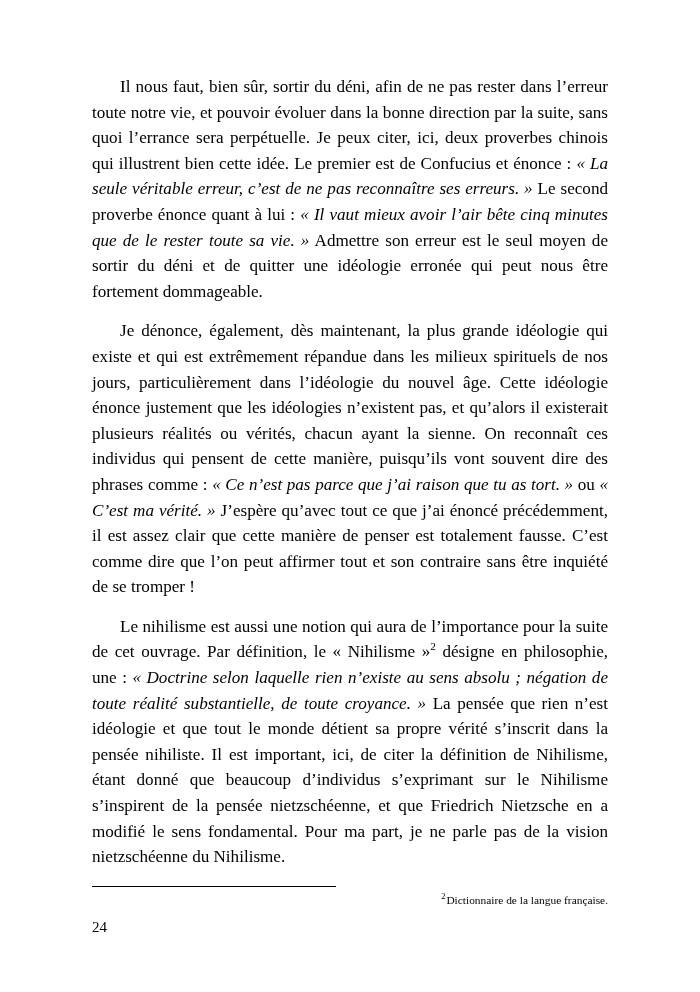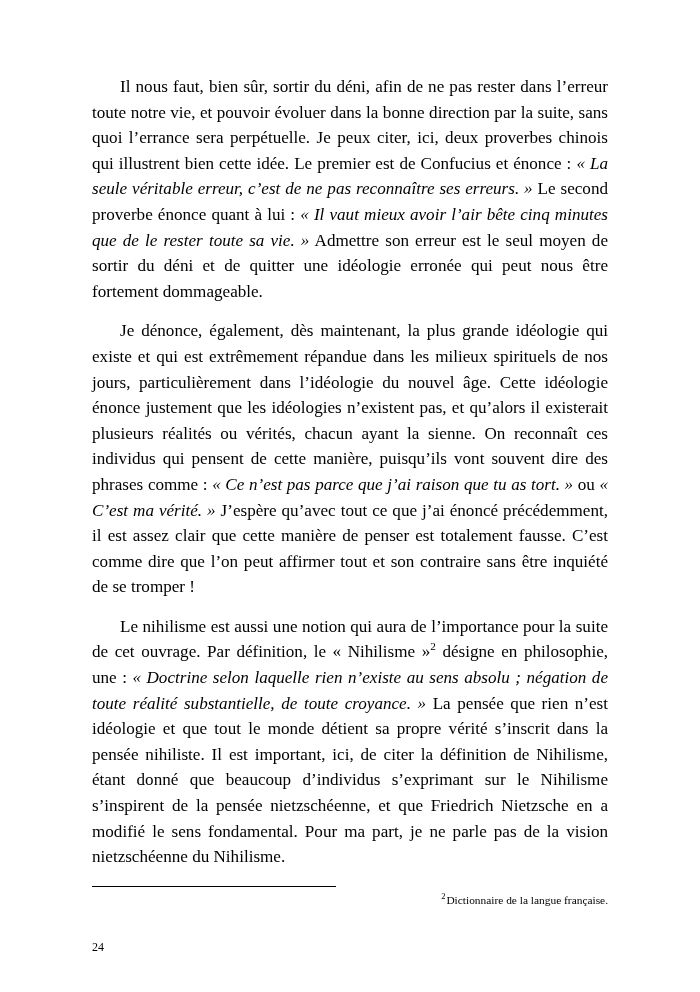--- a/index.html
+++ b/index.html
@@ -65,23 +65,22 @@
   .footnote-text sup {
     font-size: 0.74em;
     vertical-align: super;
     line-height: 0;
     margin-right: 1px;
   }
   .page-number {
     position: absolute;
     left: 92px;
     top: 917px;
-    font-size: 12px;
+    font-size: 15px;
     line-height: 21px;
-    margin-top: 20px;
   }
 </style>
 </head>
 <body>
 
 <div class="page">
 
   <div class="text-column">
       <p class="body-par"><span>Il nous faut, bien sûr, sortir du déni, afin de ne pas rester dans l’erreur toute notre vie, et pouvoir évoluer dans la bonne direction par la suite, sans quoi l’errance sera perpétuelle. Je peux citer, ici, deux proverbes chinois qui illustrent bien cette idée. Le premier est de Confucius et énonce : </span><span class="it">« La seule véritable erreur, c’est de ne pas reconnaître ses erreurs. »</span><span> Le second proverbe énonce quant à lui : </span><span class="it">« Il vaut mieux avoir l’air bête cinq minutes que de le rester toute sa vie. »</span><span> Admettre son erreur est le seul moyen de sortir du déni et de quitter une idéologie erronée qui peut nous être fortement dommageable.</span></p>
       <p class="body-par"><span>Je dénonce, également, dès maintenant, la plus grande idéologie qui existe et qui est extrêmement répandue dans les milieux spirituels de nos jours, particulièrement dans l’idéologie du nouvel âge. Cette idéologie énonce justement que les idéologies n’existent pas, et qu’alors il existerait plusieurs réalités ou vérités, chacun ayant la sienne. On reconnaît ces individus qui pensent de cette manière, puisqu’ils vont souvent dire des phrases comme : </span><span class="it">« Ce n’est pas parce que j’ai raison que tu as tort. »</span><span> ou </span><span class="it">« C’est ma vérité. »</span><span> J’espère qu’avec tout ce que j’ai énoncé précédemment, il est assez clair que cette manière de penser est totalement fausse. C’est comme dire que l’on peut affirmer tout et son contraire sans être inquiété de se tromper !</span></p>

